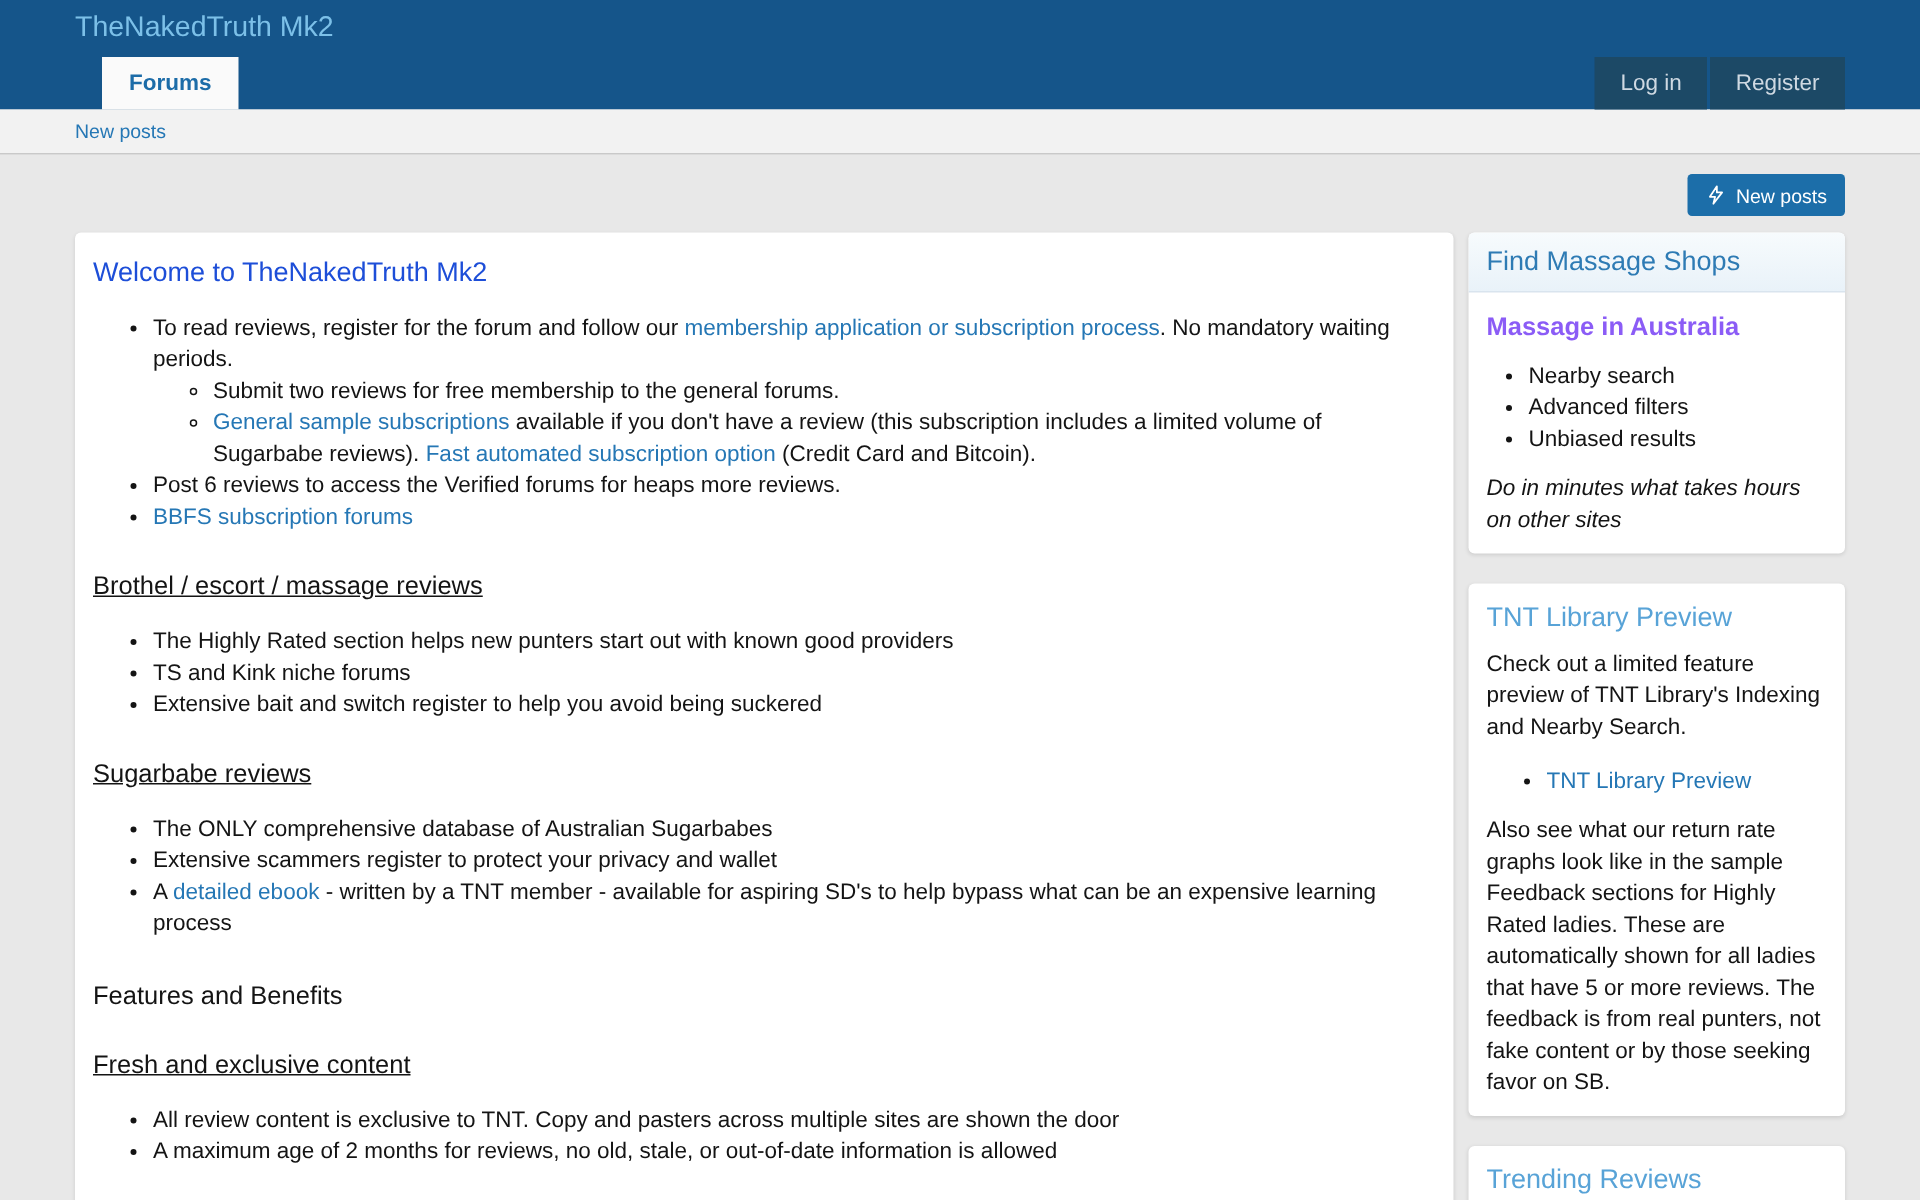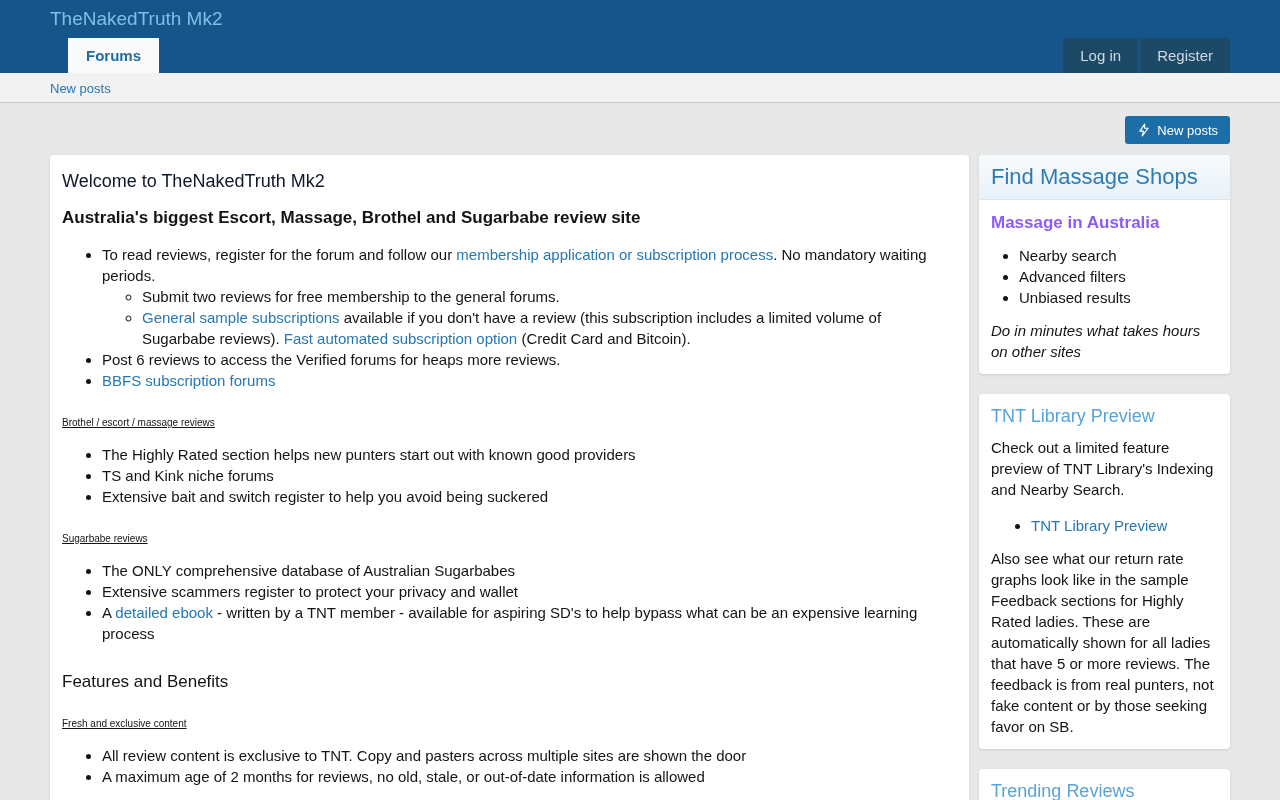--- a/index.html
+++ b/index.html
@@ -50,34 +50,34 @@
     box-shadow:0 1px 3px rgba(0,0,0,.12);
     padding:10px 12px 40px 12px; min-height:700px;
   }
   .sidebar { width:251px; display:flex; flex-direction:column; gap:20px; }
   .side-block {
     background:#fff; border-radius:4px; box-shadow:0 1px 3px rgba(0,0,0,.12);
     overflow:hidden;
   }
 
   
-  .welcome-title { color:#0f172a; font-size:18px; font-weight:normal; margin:6px 0 0 0; }
+  .welcome-title { color:#1d4ed8; font-size:18px; font-weight:normal; margin:6px 0 0 0; }
   .headline { font-size:17px; font-weight:bold; margin:16px 0 0 0; }
   .main-block ul { margin:16px 0 0 0; padding-left:40px; line-height:21px; }
   .main-block ul ul { margin:0; list-style-type:circle; }
   .main-block li { margin:0; }
   a.link { color:#2577b5; text-decoration:none; cursor:pointer; }
-  .sec-heading { font-size:10px; font-weight:normal; text-decoration:underline; margin:26px 0 0 0; }
+  .sec-heading { font-size:17px; font-weight:normal; text-decoration:underline; margin:26px 0 0 0; }
   .big-heading { font-size:17px; font-weight:normal; margin:28px 0 0 0; }
 
   
   .side-header {
     background:linear-gradient(#f7fbfd,#e9f2f9);
     border-bottom:1px solid #d9e4ee;
-    padding:9px 12px; color:#2e7bb4; font-size:22px; font-weight:normal;
+    padding:9px 12px; color:#2e7bb4; font-size:18px; font-weight:normal;
   }
   .side-body { padding:12px; line-height:21px; }
   .side-link-heading { color:#8b5cf6; font-size:17px; font-weight:bold; text-decoration:none; display:block; cursor:pointer; }
   .side-body ul { margin:12px 0 0 0; padding-left:28px; }
   .side-tagline { font-style:italic; margin-top:12px; }
   .soft-title { color:#58a3d7; font-size:18px; font-weight:normal; }
   .side-body p { margin-top:12px; }
   .side-body .first { margin-top:10px; }
   .preview-list { padding-left:40px !important; margin-top:15px !important; }
 </style>
@@ -116,21 +116,20 @@
         </svg>
       </span>
       <span>New posts</span>
     </button>
   </div>
 
   <div class="content-row">
 
     <div class="main-block">
       <h2 class="welcome-title">Welcome to TheNakedTruth Mk2</h2>
-      <h3 class="headline">Australia's biggest Escort, Massage, Brothel and Sugarbabe review site</h3>
 
       <ul>
         <li>
           <span>To read reviews, register for the forum and follow our </span><a class="link">membership application or subscription process</a><span>. No mandatory waiting periods.</span>
           <ul>
             <li>Submit two reviews for free membership to the general forums.</li>
             <li>
               <a class="link">General sample subscriptions</a><span> available if you don't have a review (this subscription includes a limited volume of Sugarbabe reviews). </span><a class="link">Fast automated subscription option</a><span> (Credit Card and Bitcoin).</span>
             </li>
           </ul>

